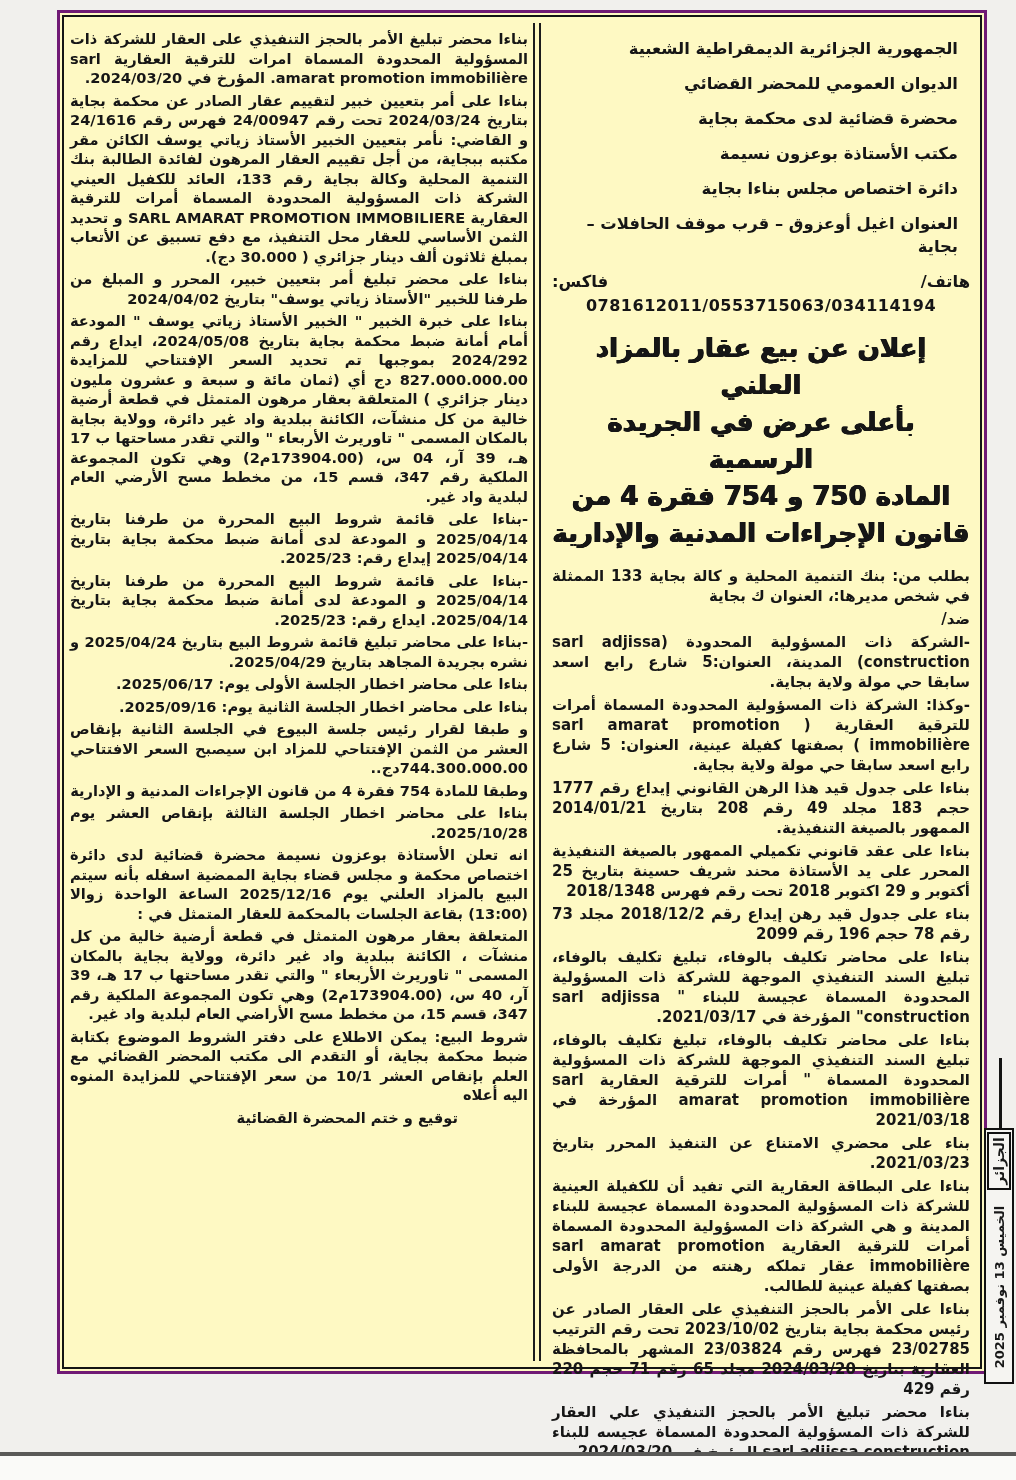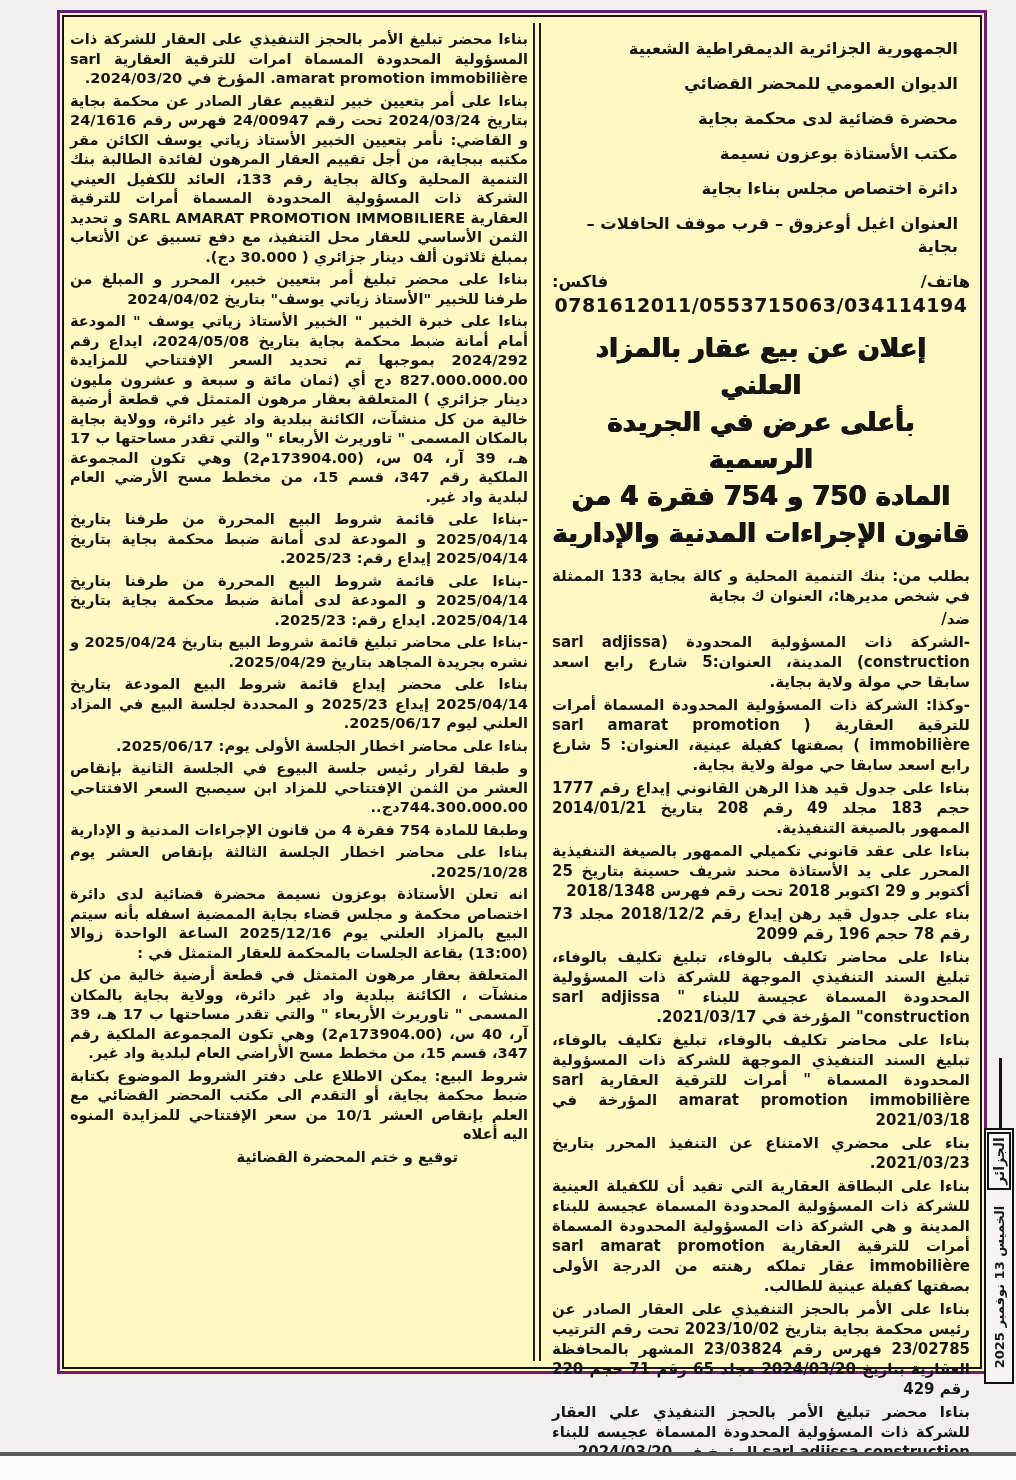--- a/index.html
+++ b/index.html
@@ -34,21 +34,21 @@
     margin:0 5px;
   }
   .col-right{
     flex:1 1 auto;
     font-size:15px;line-height:20px;font-weight:700;
     padding:2px 2px 0 6px;
   }
   .office-header{text-align:right;font-size:16.4px;line-height:23px;font-weight:700;}
   .office-header p{margin:12px;}
   .phone-row{display:flex;justify-content:space-between;font-size:16.4px;line-height:23px;font-weight:700;}
-  .phone-numbers{text-align:center;font-size:19px;line-height:25px;font-weight:700;letter-spacing:.5px;direction:ltr;}
+  .phone-numbers{text-align:center;font-size:16px;line-height:25px;font-weight:700;letter-spacing:.5px;direction:ltr;}
   .notice-title{margin:12px 0 14px 0;text-align:center;}
   .notice-title p{
     margin:0;font-size:26px;line-height:37px;font-weight:900;
     text-shadow:.6px 0 0 #111,-.6px 0 0 #111,0 .4px 0 #111;
   }
   .body-paragraphs p{margin:0 0 3px 0;}
   .signature{margin-top:16px;padding-right:70px;}
   .side-strip{
     position:absolute;right:2px;top:1128px;width:30px;height:256px;
     border:2px solid #111;box-sizing:border-box;background:#f5f4f1;
@@ -85,22 +85,22 @@
 
       <div class="col col-left">
         <div class="body-paragraphs">
             <p>بناءا محضر تبليغ الأمر بالحجز التنفيذي على العقار للشركة ذات المسؤولية المحدودة المسماة امرات للترقية العقارية sarl amarat promotion immobilière. المؤرخ في 2024/03/20.</p>
             <p>بناءا على أمر بتعيين خبير لتقييم عقار الصادر عن محكمة بجاية بتاريخ 2024/03/24 تحت رقم 24/00947 فهرس رقم 24/1616 و القاضي: نأمر بتعيين الخبير الأستاذ زياتي يوسف الكائن مقر مكتبه ببجاية، من أجل تقييم العقار المرهون لفائدة الطالبة بنك التنمية المحلية وكالة بجاية رقم 133، العائد للكفيل العيني الشركة ذات المسؤولية المحدودة المسماة أمرات للترقية العقارية SARL AMARAT PROMOTION IMMOBILIERE و تحديد الثمن الأساسي للعقار محل التنفيذ، مع دفع تسبيق عن الأتعاب بمبلغ ثلاثون ألف دينار جزائري ( 30.000 دج).</p>
             <p>بناءا على محضر تبليغ أمر بتعيين خبير، المحرر و المبلغ من طرفنا للخبير "الأستاذ زياتي يوسف" بتاريخ 2024/04/02</p>
             <p>بناءا على خبرة الخبير " الخبير الأستاذ زياتي يوسف " المودعة أمام أمانة ضبط محكمة بجاية بتاريخ 2024/05/08، ايداع رقم 2024/292 بموجبها تم تحديد السعر الإفتتاحي للمزايدة 827.000.000.00 دج أي (ثمان مائة و سبعة و عشرون مليون دينار جزائري ) المتعلقة بعقار مرهون المتمثل في قطعة أرضية خالية من كل منشآت، الكائنة ببلدية واد غير دائرة، وولاية بجاية بالمكان المسمى " تاوريرث الأربعاء " والتي تقدر مساحتها ب 17 هـ، 39 آر، 04 س، (173904.00م2) وهي تكون المجموعة الملكية رقم 347، قسم 15، من مخطط مسح الأرضي العام لبلدية واد غير.</p>
             <p>-بناءا على قائمة شروط البيع المحررة من طرفنا بتاريخ 2025/04/14 و المودعة لدى أمانة ضبط محكمة بجاية بتاريخ 2025/04/14 إيداع رقم: 2025/23.</p>
             <p>-بناءا على قائمة شروط البيع المحررة من طرفنا بتاريخ 2025/04/14 و المودعة لدى أمانة ضبط محكمة بجاية بتاريخ 2025/04/14. ايداع رقم: 2025/23.</p>
             <p>-بناءا على محاضر تبليغ قائمة شروط البيع بتاريخ 2025/04/24 و نشره بجريدة المجاهد بتاريخ 2025/04/29.</p>
-            <p>بناءا على محضر إيداع قائمة شروط البيع المودعة بتاريخ 2025/04/14 إيداع 2025/23 و المحددة لجلسة البيع في المزاد العلني ليوم 2025/06/17.</p>
             <p>بناءا على محاضر اخطار الجلسة الأولى يوم: 2025/06/17.</p>
+            <p>بناءا على محاضر اخطار الجلسة الثانية يوم: 2025/09/16.</p>
             <p>و طبقا لقرار رئيس جلسة البيوع في الجلسة الثانية بإنقاص العشر من الثمن الإفتتاحي للمزاد ابن سيصبح السعر الافتتاحي 744.300.000.00دج..</p>
             <p>وطبقا للمادة 754 فقرة 4 من قانون الإجراءات المدنية و الإدارية</p>
             <p>بناءا على محاضر اخطار الجلسة الثالثة بإنقاص العشر يوم 2025/10/28.</p>
             <p>انه تعلن الأستاذة بوعزون نسيمة محضرة قضائية لدى دائرة اختصاص محكمة و مجلس قضاء بجاية الممضية اسفله بأنه سيتم البيع بالمزاد العلني يوم 2025/12/16 الساعة الواحدة زوالا (13:00) بقاعة الجلسات بالمحكمة للعقار المتمثل في :</p>
             <p>المتعلقة بعقار مرهون المتمثل في قطعة أرضية خالية من كل منشآت ، الكائنة ببلدية واد غير دائرة، وولاية بجاية بالمكان المسمى " تاوريرث الأربعاء " والتي تقدر مساحتها ب 17 هـ، 39 آر، 40 س، (173904.00م2) وهي تكون المجموعة الملكية رقم 347، قسم 15، من مخطط مسح الأراضي العام لبلدية واد غير.</p>
             <p>شروط البيع: يمكن الاطلاع على دفتر الشروط الموضوع بكتابة ضبط محكمة بجاية، أو التقدم الى مكتب المحضر القضائي مع العلم بإنقاص العشر 10/1 من سعر الإفتتاحي للمزايدة المنوه اليه أعلاه</p>
           </div>
         <p class="signature">توقيع و ختم المحضرة القضائية</p>
       </div>
 

